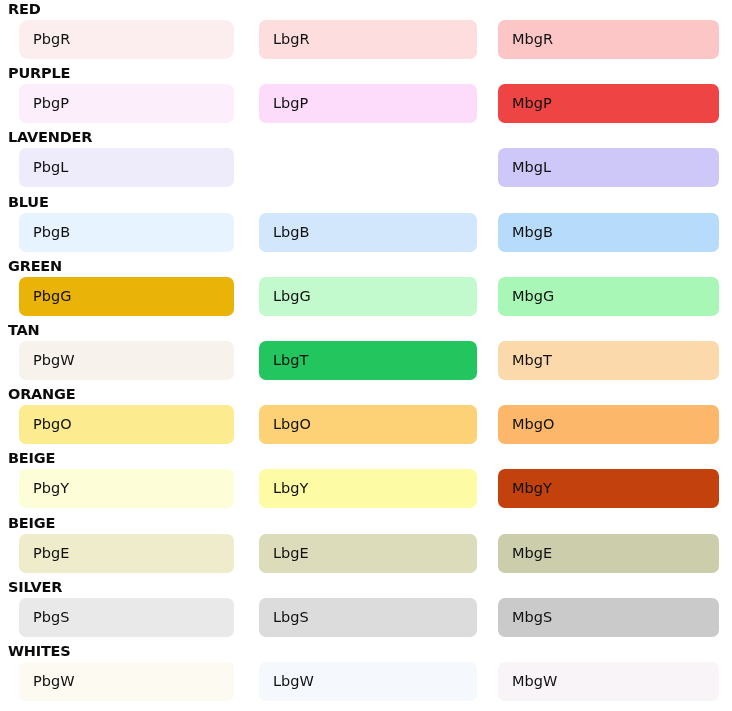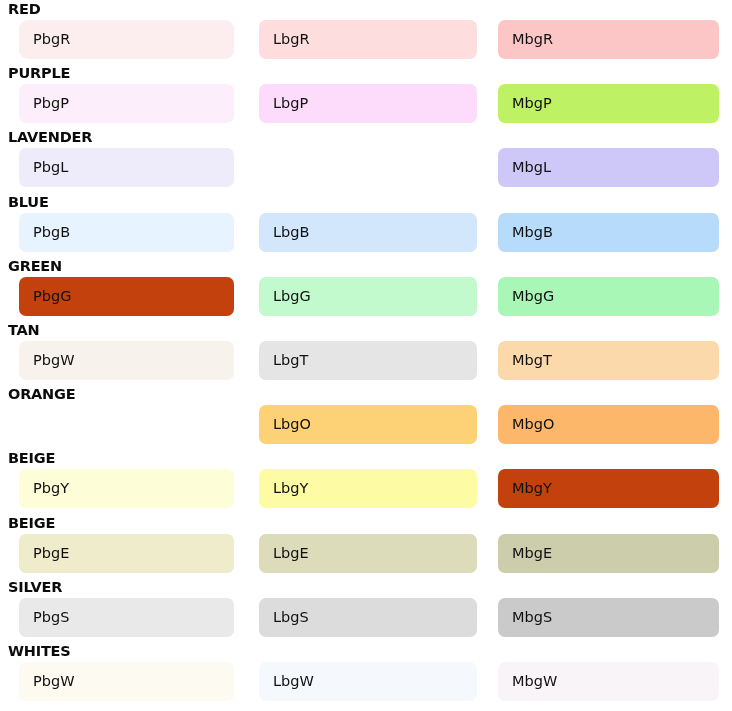--- a/index.html
+++ b/index.html
@@ -82,21 +82,21 @@
     </div>
     <div class="group">
       <div class="group-label">PURPLE</div>
       <div class="swatch-row">
         <div class="swatch col0" style="background-color: rgb(253, 238, 252);">
           <span class="swatch-text">PbgP</span>
         </div>
         <div class="swatch col1" style="background-color: rgb(252, 220, 250);">
           <span class="swatch-text">LbgP</span>
         </div>
-        <div class="swatch col2" style="background-color: #bef264;">
+        <div class="swatch col2" style="background-color: #ef4444;">
           <span class="swatch-text">MbgP</span>
         </div>
       </div>
     </div>
     <div class="group">
       <div class="group-label">LAVENDER</div>
       <div class="swatch-row">
         <div class="swatch col0" style="background-color: rgb(238, 236, 251);">
           <span class="swatch-text">PbgL</span>
         </div>
@@ -115,48 +115,51 @@
           <span class="swatch-text">LbgB</span>
         </div>
         <div class="swatch col2" style="background-color: rgb(183, 219, 251);">
           <span class="swatch-text">MbgB</span>
         </div>
       </div>
     </div>
     <div class="group">
       <div class="group-label">GREEN</div>
       <div class="swatch-row">
-        <div class="swatch col0" style="background-color: #c2410c;">
+        <div class="swatch col0" style="background-color: #eab308;">
           <span class="swatch-text">PbgG</span>
         </div>
         <div class="swatch col1" style="background-color: rgb(195, 250, 205);">
           <span class="swatch-text">LbgG</span>
         </div>
         <div class="swatch col2" style="background-color: rgb(169, 247, 182);">
           <span class="swatch-text">MbgG</span>
         </div>
       </div>
     </div>
     <div class="group">
       <div class="group-label">TAN</div>
       <div class="swatch-row">
         <div class="swatch col0" style="background-color: rgb(247, 243, 236);">
           <span class="swatch-text">PbgW</span>
         </div>
-        <div class="swatch col1" style="background-color: #e5e5e5;">
+        <div class="swatch col1" style="background-color: #22c55e;">
           <span class="swatch-text">LbgT</span>
         </div>
         <div class="swatch col2" style="background-color: rgb(252, 217, 171);">
           <span class="swatch-text">MbgT</span>
         </div>
       </div>
     </div>
     <div class="group">
       <div class="group-label">ORANGE</div>
       <div class="swatch-row">
+        <div class="swatch col0" style="background-color: rgb(253, 235, 144);">
+          <span class="swatch-text">PbgO</span>
+        </div>
         <div class="swatch col1" style="background-color: rgb(253, 210, 118);">
           <span class="swatch-text">LbgO</span>
         </div>
         <div class="swatch col2" style="background-color: rgb(253, 183, 106);">
           <span class="swatch-text">MbgO</span>
         </div>
       </div>
     </div>
     <div class="group">
       <div class="group-label">BEIGE</div>

